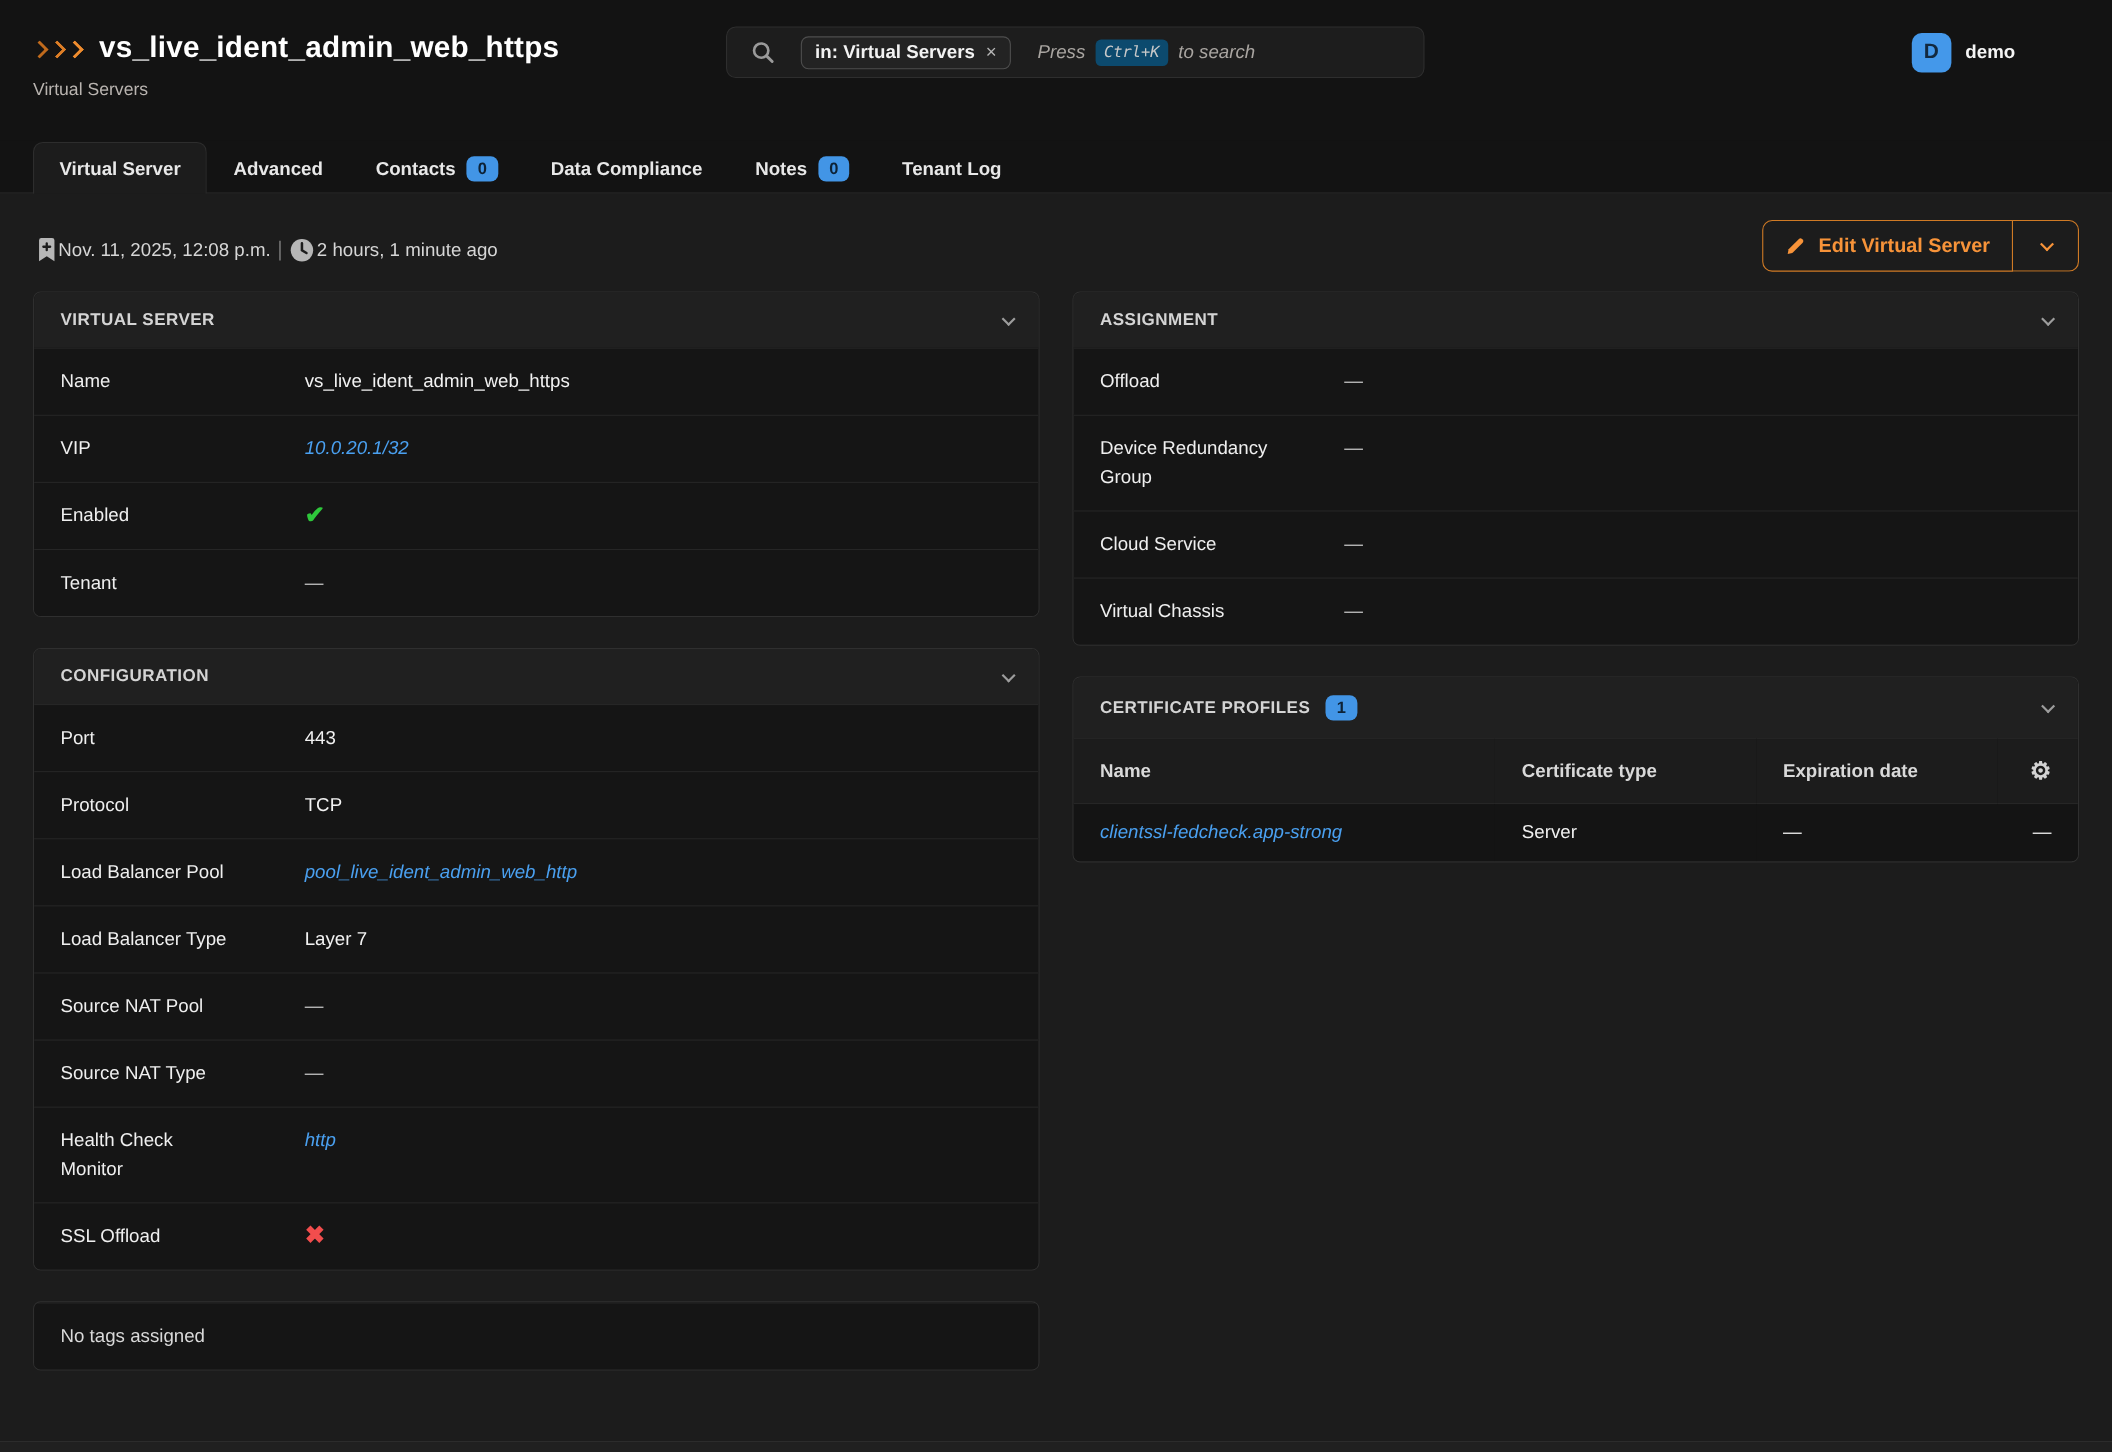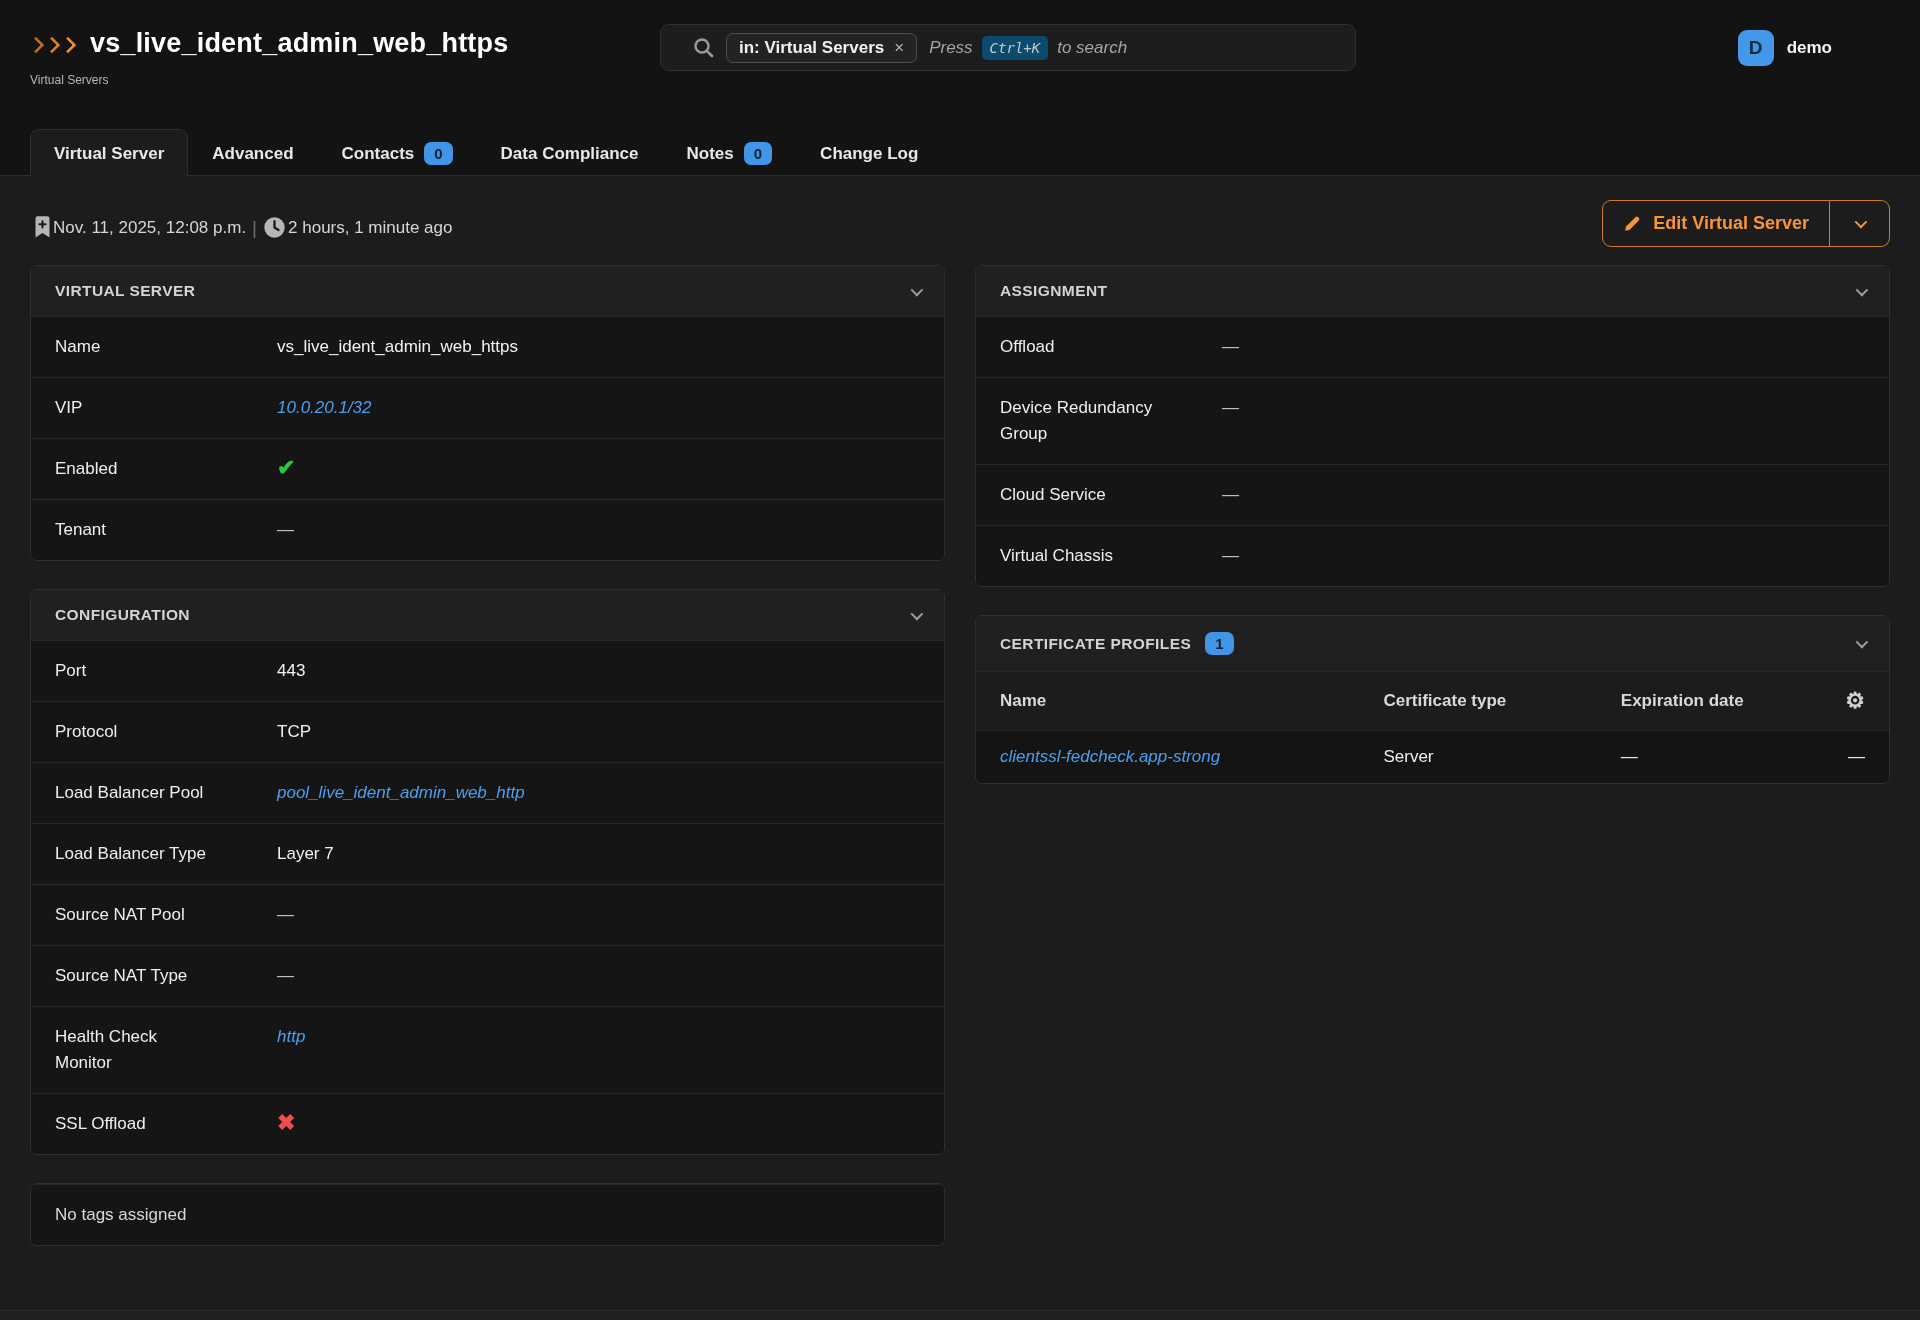--- a/index.html
+++ b/index.html
@@ -11,26 +11,26 @@
   }
   
   .topbar { position:relative; height:128px; background:#131313; }
   .title-row { display:flex; align-items:center; gap:16px; padding:28px 0 0 30px; }
   .logo { display:flex; gap:4px; align-items:center; padding-top:2px; }
   .logo .chev { width:12px; height:12px; border-top:3.5px solid; border-right:3.5px solid; transform:rotate(45deg); border-radius:1px; }
   .logo .c1 { border-color:#c06a1c; }
   .logo .c2 { border-color:#dd7e26; }
   .logo .c3 { border-color:#ef8c2e; }
   .page-title { font-size:27px; font-weight:bold; color:#ffffff; letter-spacing:.2px; }
-  .breadcrumb { padding:14px 0 0 30px; font-size:12px; color:#b9b4b0; }
+  .breadcrumb { padding:14px 0 0 30px; font-size:16px; color:#b9b4b0; }
   
   .search-box {
-    position:absolute; left:660px; top:24px; width:696px; height:47px;
+    position:absolute; left:660px; top:24px; width:635px; height:47px;
     background:#1d1d1d; border:1px solid #2e2e2e; border-radius:9px;
-    display:flex; align-items:center; padding:0 32px; gap:12px;
+    display:flex; align-items:center; padding:0 22px; gap:24px;
   }
   .search-chip {
     display:flex; align-items:center; gap:10px;
     border:1px solid #4e4e4e; border-radius:7px; padding:4px 12px;
     font-size:17px; font-weight:600; color:#f2f2f2; background:#232323;
   }
   .search-chip .chip-x { color:#b5b5b5; font-size:17px; font-weight:400; cursor:pointer; }
   .search-hint { display:flex; align-items:center; gap:9px; color:#a9a5a1; font-size:17px;font-style:italic; }
   .kbd {
     font-family:"DejaVu Sans Mono", monospace; font-size:14px; color:#c9c9c9;
@@ -152,21 +152,21 @@
       <span class="badge">0</span>
     </div>
   <div class="tab">
       <span>Data Compliance</span>
     </div>
   <div class="tab">
       <span>Notes</span>
       <span class="badge">0</span>
     </div>
   <div class="tab">
-      <span>Change Log</span>
+      <span>Tenant Log</span>
     </div>
 </div>
 
 <div class="content">
 
   <div class="meta-row">
     <span class="icon-svg">
       <svg width="17" height="23" viewBox="0 0 17 23">
           <path d="M1.5 2.5 a2.2 2.2 0 0 1 2.2 -2.2 h9.6 a2.2 2.2 0 0 1 2.2 2.2 v19 l-7 -4.6 -7 4.6 Z" fill="#b6b6b6"></path>
           <path d="M8.5 5.2 v6.2 M5.4 8.3 h6.2" stroke="#1c1c1c" stroke-width="2.1" stroke-linecap="round"></path>

